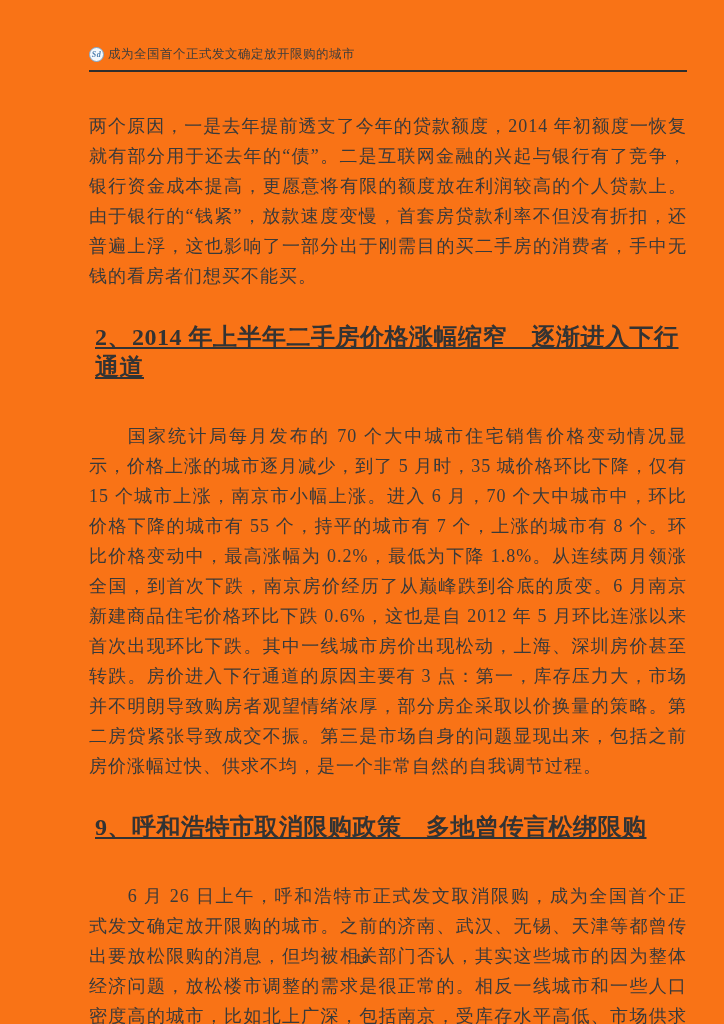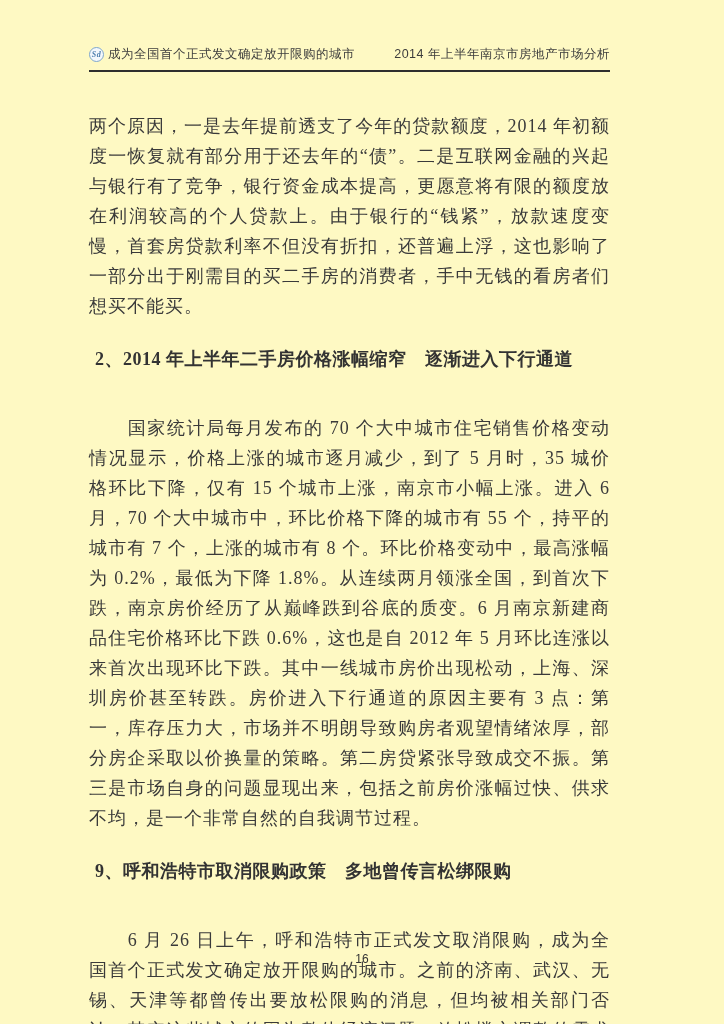--- a/index.html
+++ b/index.html
@@ -5,22 +5,22 @@
   * { margin: 0; padding: 0; box-sizing: border-box; }
   html, body { background: #ffffff; }
   body {
     width: 724px; height: 1024px;
     font-family: "Liberation Serif", "DejaVu Serif", serif;
     overflow: hidden;
   }
   .page {
     position: relative;
     width: 724px; height: 1024px;
-    background: #fef9c3;
-    padding: 46px 114px 0 89px;
+    background: #f97316;
+    padding: 46px 37px 0 89px;
   }
   
   .header {
     display: flex;
     justify-content: space-between;
     align-items: center;
     font-family: "Liberation Sans", "DejaVu Sans", sans-serif;
     font-size: 12.5px;
     color: #3d3d3d;
     letter-spacing: 0.5px;
@@ -53,25 +53,26 @@
     color: #3a3a3a;
     letter-spacing: 1px;
   }
   .para {
     text-align: justify;
     text-indent: 2.15em;
     margin-top: 39px;
   }
   .para.no-indent { text-indent: 0; }
   .heading {
-    font-size: 18px;
+    font-size: 24px;
     font-weight: bold;
     color: #333333;
-    margin: 23px 0 13px 6px;
+    margin: 31px 0 13px 6px;
     letter-spacing: 0.5px;
+    text-decoration: underline;
   }
   
   .footer {
     position: absolute;
     left: 0; right: 0;
     bottom: 58px;
     text-align: center;
     font-family: "Liberation Sans", "DejaVu Sans", sans-serif;
     font-size: 12px;
     color: #333333;
@@ -82,21 +83,20 @@
 
 <div class="page">
 
   <div class="header">
     <div class="header-left">
       <span class="logo">
         <span>Sd</span>
       </span>
       <span class="company">成为全国首个正式发文确定放开限购的城市</span>
     </div>
-    <div class="header-right">2014 年上半年南京市房地产市场分析</div>
   </div>
 
   <div class="rule"></div>
 
   <div class="content">
     <p class="para no-indent">两个原因，一是去年提前透支了今年的贷款额度，2014 年初额度一恢复就有部分用于还去年的“债”。二是互联网金融的兴起与银行有了竞争，银行资金成本提高，更愿意将有限的额度放在利润较高的个人贷款上。由于银行的“钱紧”，放款速度变慢，首套房贷款利率不但没有折扣，还普遍上浮，这也影响了一部分出于刚需目的买二手房的消费者，手中无钱的看房者们想买不能买。</p>
     <h2 class="heading">2、2014 年上半年二手房价格涨幅缩窄　逐渐进入下行通道</h2>
     <p class="para">国家统计局每月发布的 70 个大中城市住宅销售价格变动情况显示，价格上涨的城市逐月减少，到了 5 月时，35 城价格环比下降，仅有 15 个城市上涨，南京市小幅上涨。进入 6 月，70 个大中城市中，环比价格下降的城市有 55 个，持平的城市有 7 个，上涨的城市有 8 个。环比价格变动中，最高涨幅为 0.2%，最低为下降 1.8%。从连续两月领涨全国，到首次下跌，南京房价经历了从巅峰跌到谷底的质变。6 月南京新建商品住宅价格环比下跌 0.6%，这也是自 2012 年 5 月环比连涨以来首次出现环比下跌。其中一线城市房价出现松动，上海、深圳房价甚至转跌。房价进入下行通道的原因主要有 3 点：第一，库存压力大，市场并不明朗导致购房者观望情绪浓厚，部分房企采取以价换量的策略。第二房贷紧张导致成交不振。第三是市场自身的问题显现出来，包括之前房价涨幅过快、供求不均，是一个非常自然的自我调节过程。</p>
     <h2 class="heading">9、呼和浩特市取消限购政策　多地曾传言松绑限购</h2>
     <p class="para">6 月 26 日上午，呼和浩特市正式发文取消限购，成为全国首个正式发文确定放开限购的城市。之前的济南、武汉、无锡、天津等都曾传出要放松限购的消息，但均被相关部门否认，其实这些城市的因为整体经济问题，放松楼市调整的需求是很正常的。相反一线城市和一些人口密度高的城市，比如北上广深，包括南京，受库存水平高低、市场供求情况影响，并没有达到要松绑限购的条件。</p>

